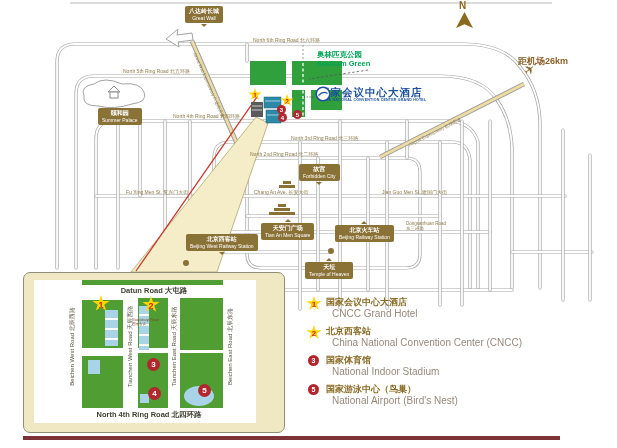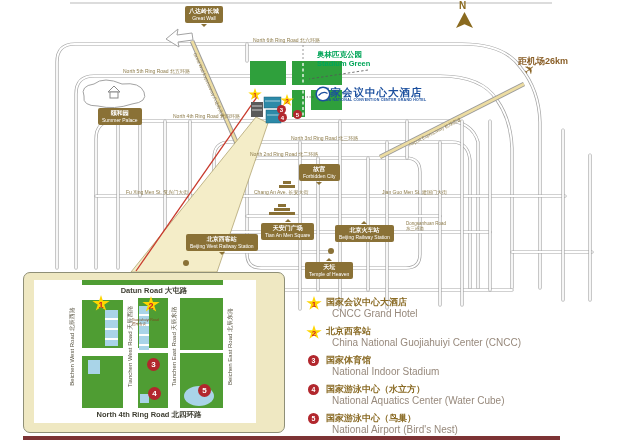--- a/index.html
+++ b/index.html
@@ -343,43 +343,34 @@
       </span>
     </div>
     <div class="litem">
       <span class="lmark">
           <span class="star s-lg">
             <b>2</b>
           </span>
         </span>
       <span class="ltext">
         <span class="zh">北京西客站</span>
-        <span class="en">China National Guojiahuiyi Center (CNCC)</span>
+        <span class="en">China National Convention Center (CNCC)</span>
       </span>
     </div>
     <div class="litem">
       <span class="lmark">
           <span class="rcir c-lg">3</span>
         </span>
       <span class="ltext">
         <span class="zh">国家体育馆</span>
         <span class="en">National Indoor Stadium</span>
       </span>
     </div>
     <div class="litem">
       <span class="lmark">
-          <span class="rcir c-lg">4</span>
-        </span>
-      <span class="ltext">
-        <span class="zh">国家游泳中心（水立方）</span>
-        <span class="en">National Aquatics Center (Water Cube)</span>
-      </span>
-    </div>
-    <div class="litem">
-      <span class="lmark">
           <span class="rcir c-lg">5</span>
         </span>
       <span class="ltext">
         <span class="zh">国家游泳中心（鸟巢）</span>
         <span class="en">National Airport (Bird's Nest)</span>
       </span>
     </div>
   </div>
 </div>
 

